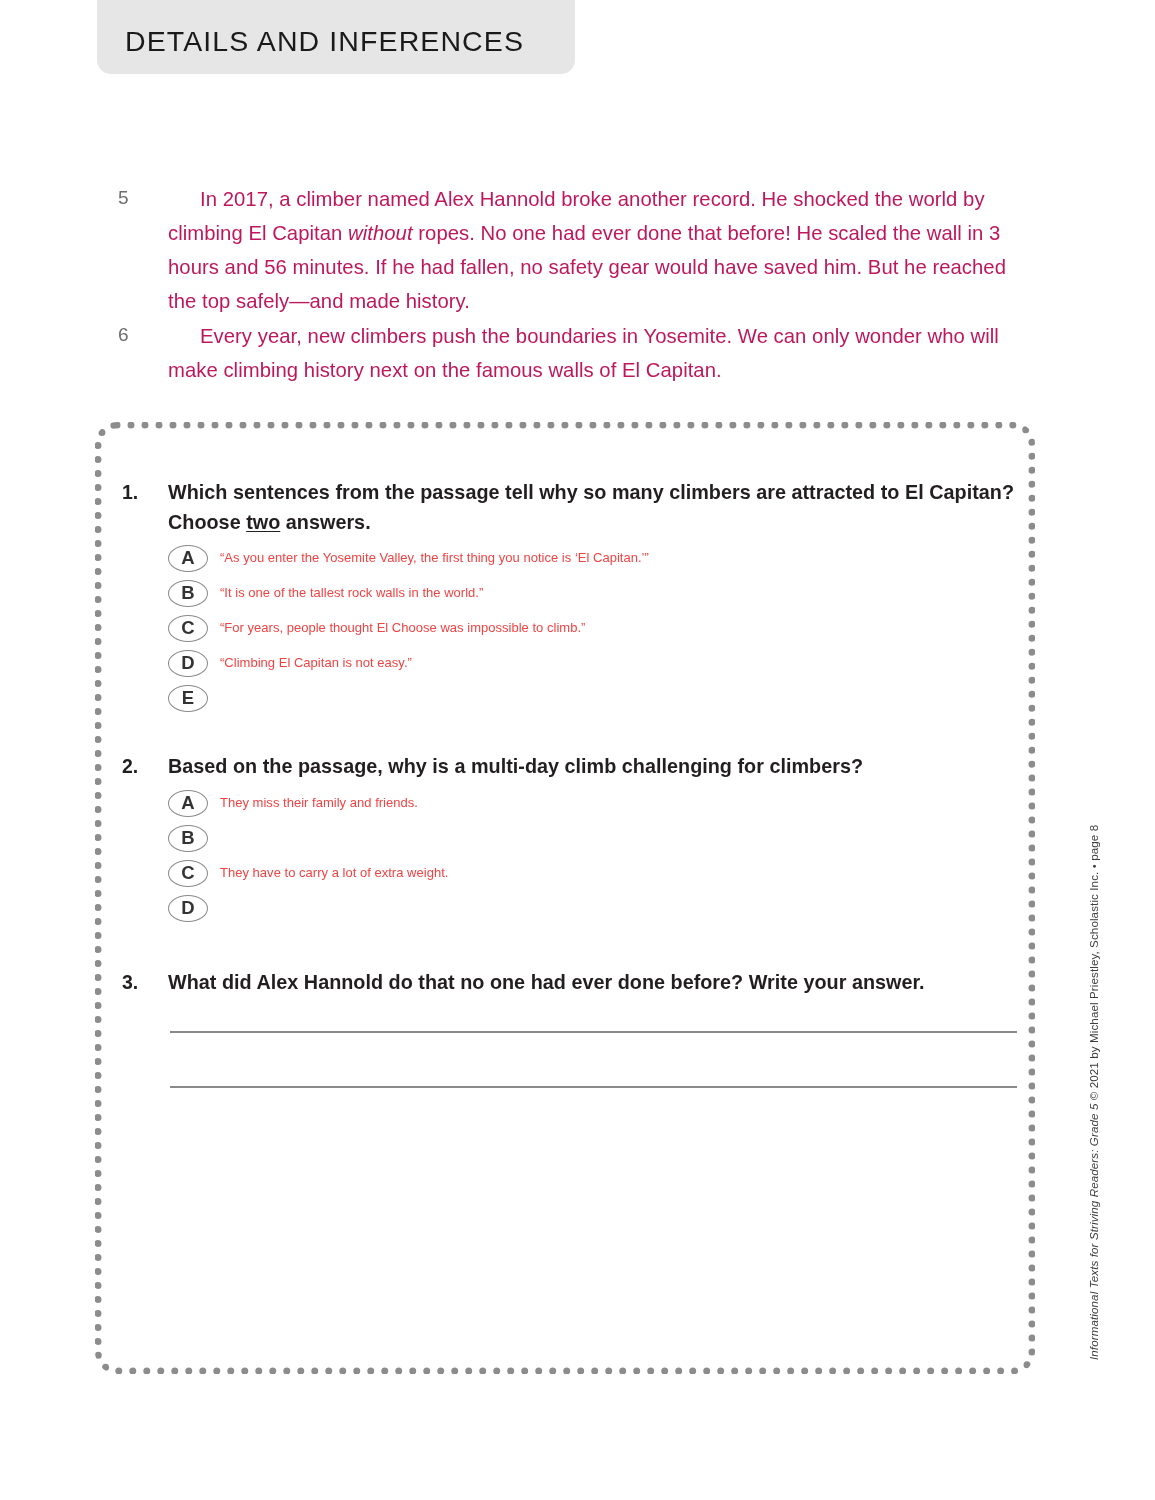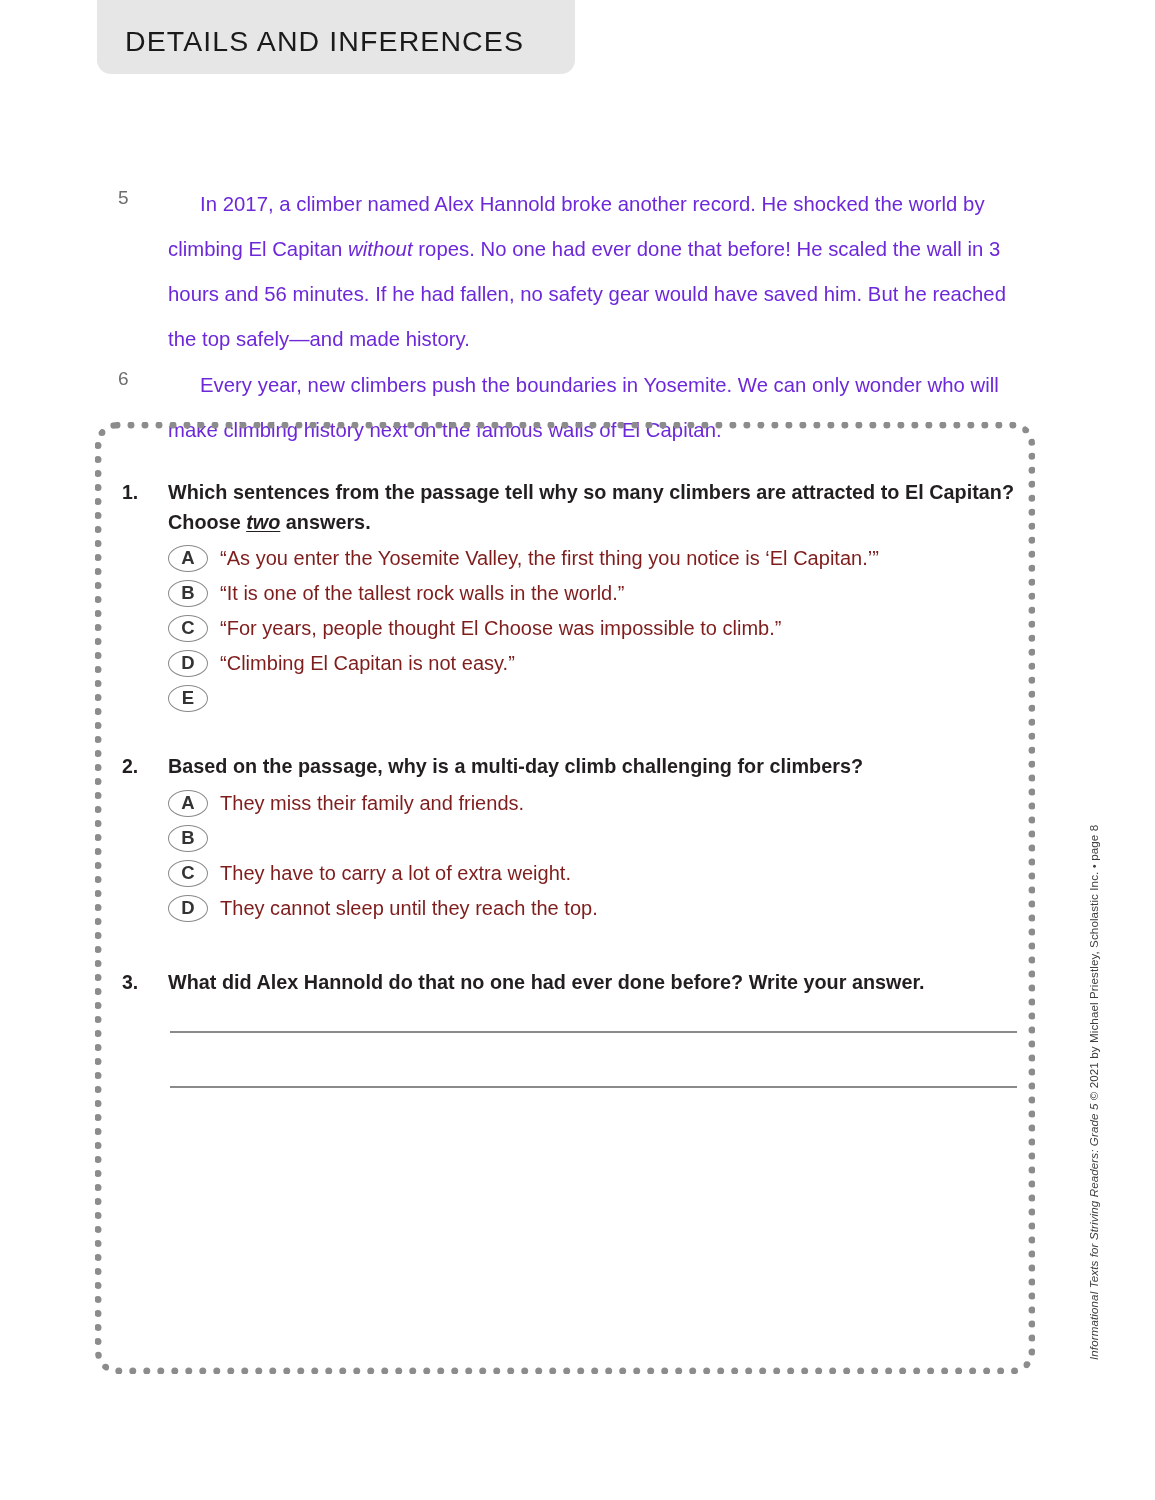--- a/index.html
+++ b/index.html
@@ -56,23 +56,23 @@
     left: 0;
     top: 0;
     width: 28px;
     text-align: left;
     font-size: 19px;
     color: #6e6e6e;
     line-height: 31.8px;
   }
   .para-text {
     font-size: 20.3px;
-    line-height: 45px;
+    line-height: 34px;
     text-indent: 32px;
-    color: #6d28d9;
+    color: #be185d;
     letter-spacing: 0.04px;
   }
   .para-text em { font-style: italic; }
 
   
   #question-box {
     position: absolute;
     left: 95px;
     top: 422px;
     width: 940px;
@@ -100,21 +100,21 @@
     color: #231f20;
     line-height: 29.5px;
   }
   .q-text {
     font-size: 19.8px;
     font-weight: 700;
     line-height: 29.5px;
     color: #231f20;
     letter-spacing: 0.02px;
   }
-  .q-text u { text-decoration: underline; text-underline-offset: 2px; font-style: italic; }
+  .q-text u { text-decoration: underline; text-underline-offset: 2px; }
 
   .choices { margin-top: 6px; padding-left: 46px; }
   .choice {
     position: relative;
     padding-left: 52px;
     margin-bottom: 5px;
     min-height: 30px;
   }
   .choice-bubble {
     position: absolute;
@@ -125,23 +125,23 @@
     border: 1.6px solid #8a8a8a;
     border-radius: 50%;
     box-sizing: border-box;
     font-size: 18.5px;
     font-weight: 600;
     color: #333333;
     text-align: center;
     line-height: 24px;
   }
   .choice-text {
-    font-size: 20px;
+    font-size: 13px;
     line-height: 30px;
-    color: #7f1d1d;
+    color: #ef4444;
     letter-spacing: 0.02px;
   }
 
   .spacer-q2 { height: 34px; }
   .spacer-q3 { height: 40px; }
 
   
   #answer-lines {
     margin-top: 34px;
     padding-left: 48px;
@@ -242,21 +242,20 @@
       </div>
       <div class="choice">
         <span class="choice-bubble">B</span>
       </div>
       <div class="choice">
         <span class="choice-bubble">C</span>
         <span class="choice-text">They have to carry a lot of extra weight.</span>
       </div>
       <div class="choice">
         <span class="choice-bubble">D</span>
-        <span class="choice-text">They cannot sleep until they reach the top.</span>
       </div>
     </div>
   </div>
 
   <div class="spacer-q3"></div>
 
   <div class="question-block">
     <div class="q-head">
       <span class="q-num">3.</span>
       <div class="q-text"><span>What did Alex Hannold do that no one had ever done before? Write your answer.</span></div>

